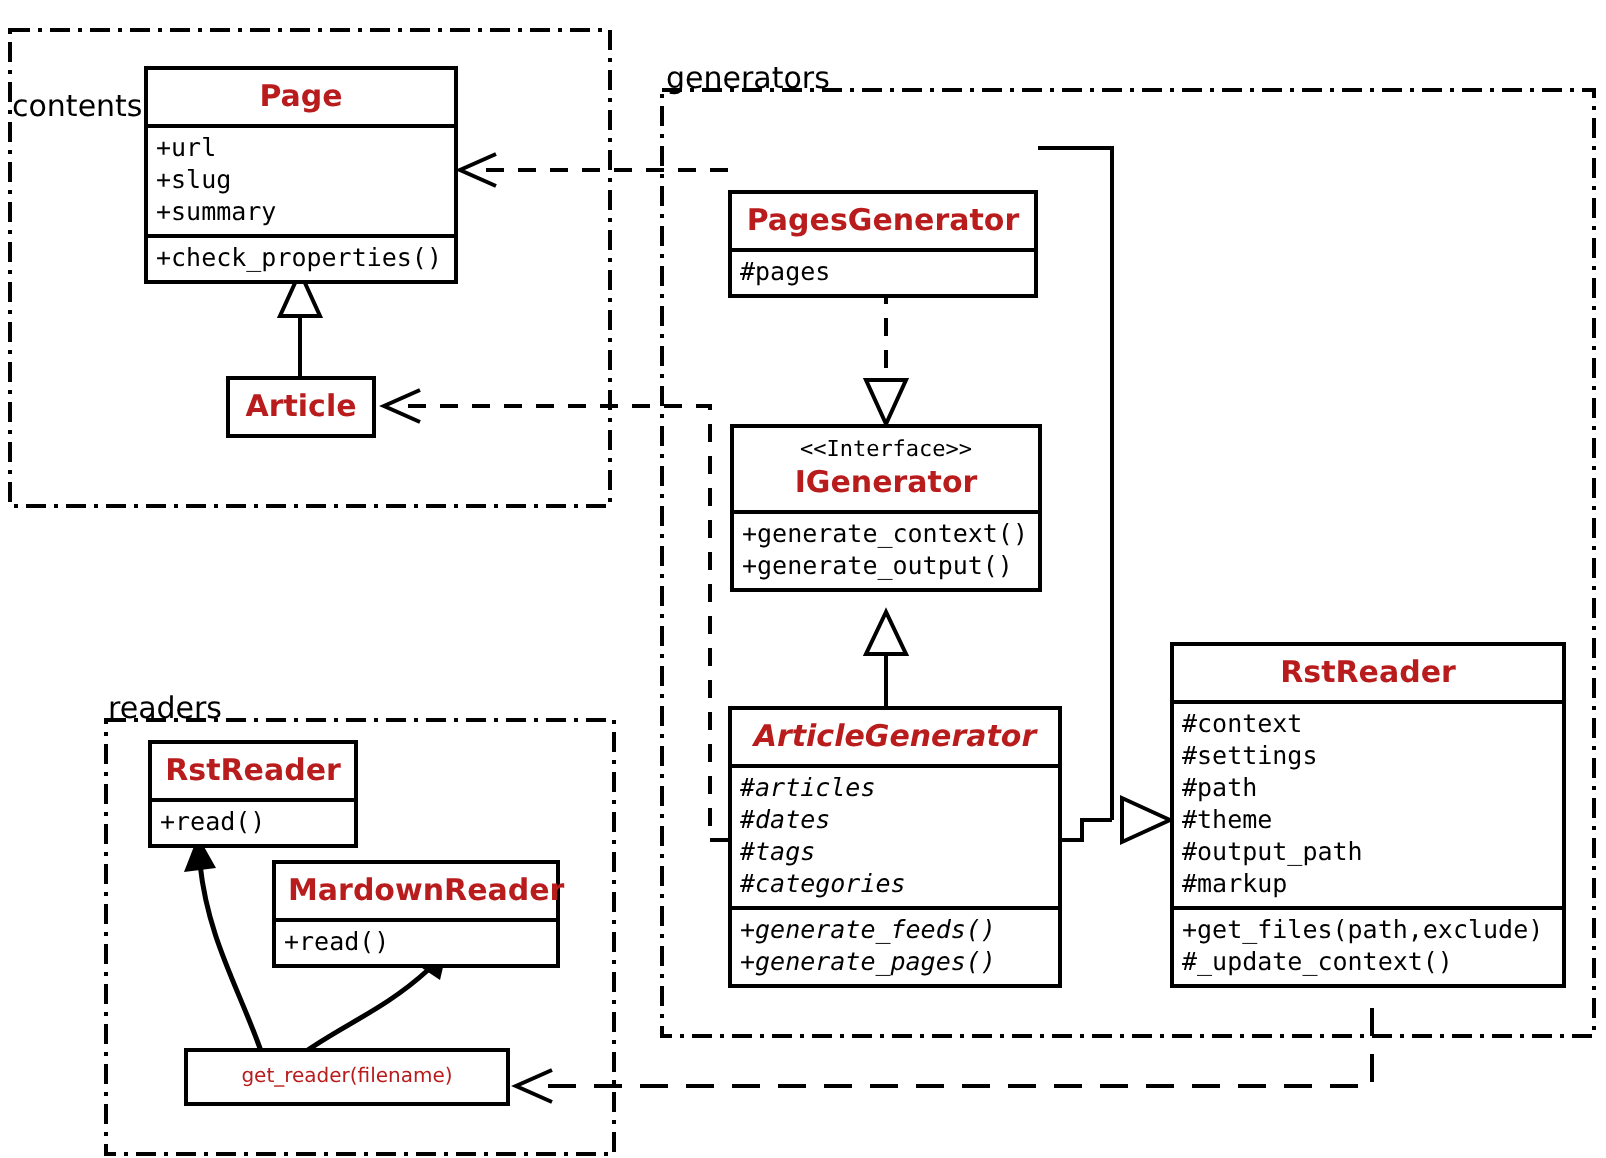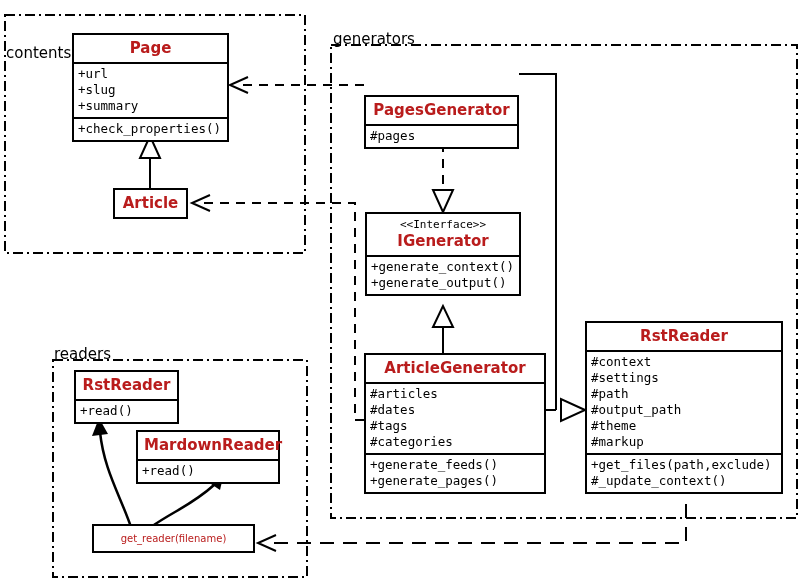--- a/index.html
+++ b/index.html
@@ -151,42 +151,42 @@
 
   <div class="cls" style="left:365px; top:212px; width:156px;">
     <div class="stereo">&lt;&lt;Interface&gt;&gt;</div>
     <div class="name" style="padding-top:1px;">IGenerator</div>
     <div class="compartment">
       <div class="member">+generate_context()</div>
       <div class="member">+generate_output()</div>
     </div>
   </div>
 
-  <div class="cls" style="left:364px; top:353px; width:182px;">
+  <div class="cls" style="left:364px; top:353px; width:167px;font-style:italic;">
     <div class="name">ArticleGenerator</div>
     <div class="compartment">
       <div class="member">#articles</div>
       <div class="member">#dates</div>
       <div class="member">#tags</div>
       <div class="member">#categories</div>
     </div>
     <div class="compartment">
       <div class="member">+generate_feeds()</div>
       <div class="member">+generate_pages()</div>
     </div>
   </div>
 
   <div class="cls" style="left:585px; top:321px; width:198px;">
     <div class="name">RstReader</div>
     <div class="compartment">
       <div class="member">#context</div>
       <div class="member">#settings</div>
       <div class="member">#path</div>
+      <div class="member">#theme</div>
       <div class="member">#output_path</div>
-      <div class="member">#theme</div>
       <div class="member">#markup</div>
     </div>
     <div class="compartment">
       <div class="member">+get_files(path,exclude)</div>
       <div class="member">#_update_context()</div>
     </div>
   </div>
 
   <div class="cls" style="left:74px; top:370px; width:105px;">
     <div class="name">RstReader</div>

